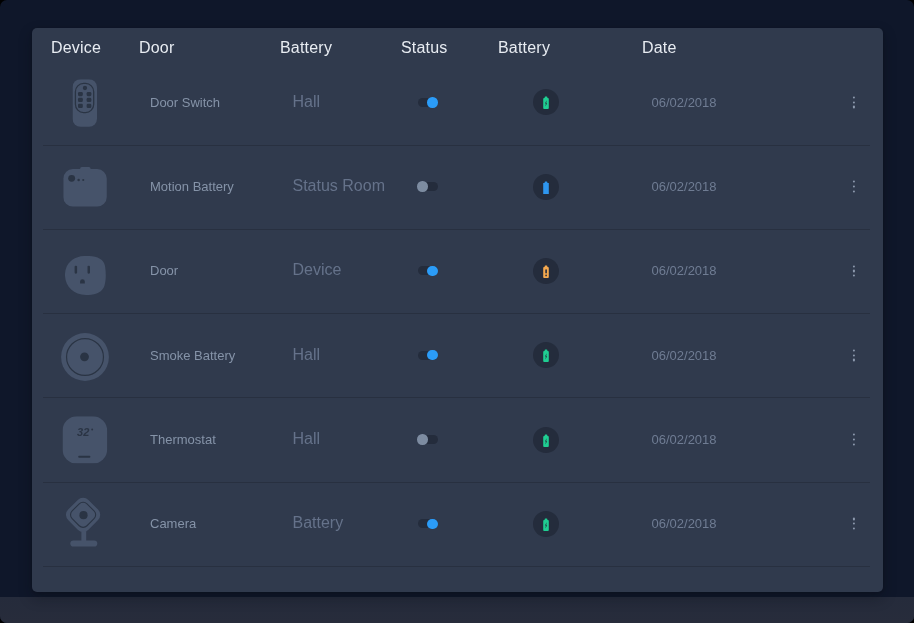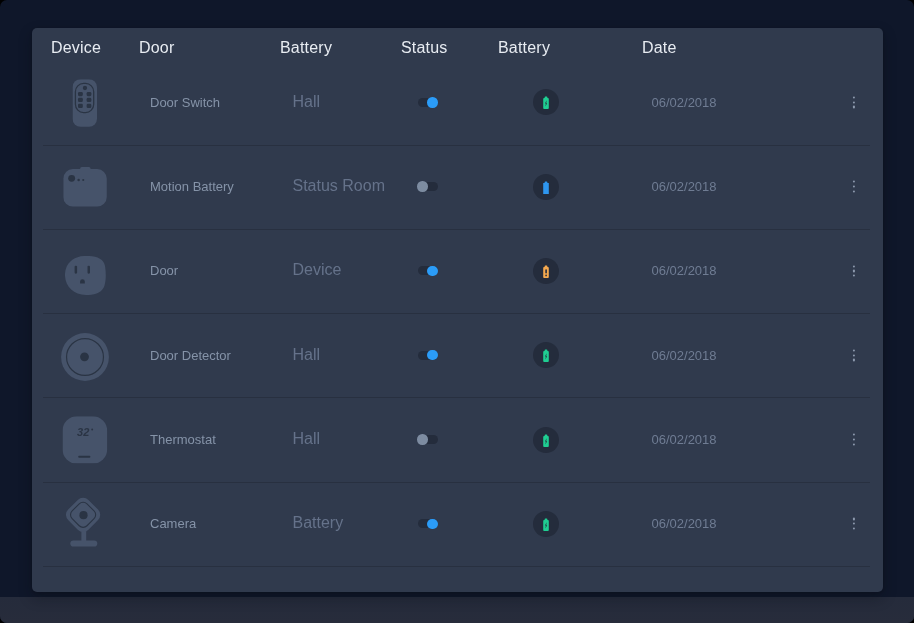--- a/index.html
+++ b/index.html
@@ -129,21 +129,21 @@
   <div class="divider" style="top:285.1px"></div>
 
   <div class="row" style="top:285.1px">
     <span class="icon" style="margin-top:1.4px">
       <svg width="48" height="48" viewBox="0 0 48 48">
         <circle cx="24" cy="24" r="23.9" fill="#46536A"></circle>
         <circle cx="24" cy="24" r="18.45" fill="none" stroke="#2A3444" stroke-width="1.2"></circle>
         <circle cx="23.5" cy="23.8" r="4.4" fill="#2A3444"></circle>
       </svg>
     </span>
-    <span class="cell name">Door Detector</span>
+    <span class="cell name">Smoke Battery</span>
     <span class="cell loc">Hall</span>
     <span class="track"></span>
         <span class="knob on"></span>
     <span class="bcirc">
           <svg width="12" height="16" viewBox="0 0 12 16">
       <rect x="4.6" y="2.6" width="2.8" height="2.4" rx="0.8" fill="#1FCE92"></rect>
       <rect x="3.2" y="4" width="5.6" height="11" rx="1" fill="#1FCE92"></rect>
       <path d="M6.6 6.2 L5.0 9.4 L5.9 9.4 L5.4 12.4 L7.1 9.2 L6.2 9.2 Z" fill="#242C3C"></path>
     </svg>
         </span>

